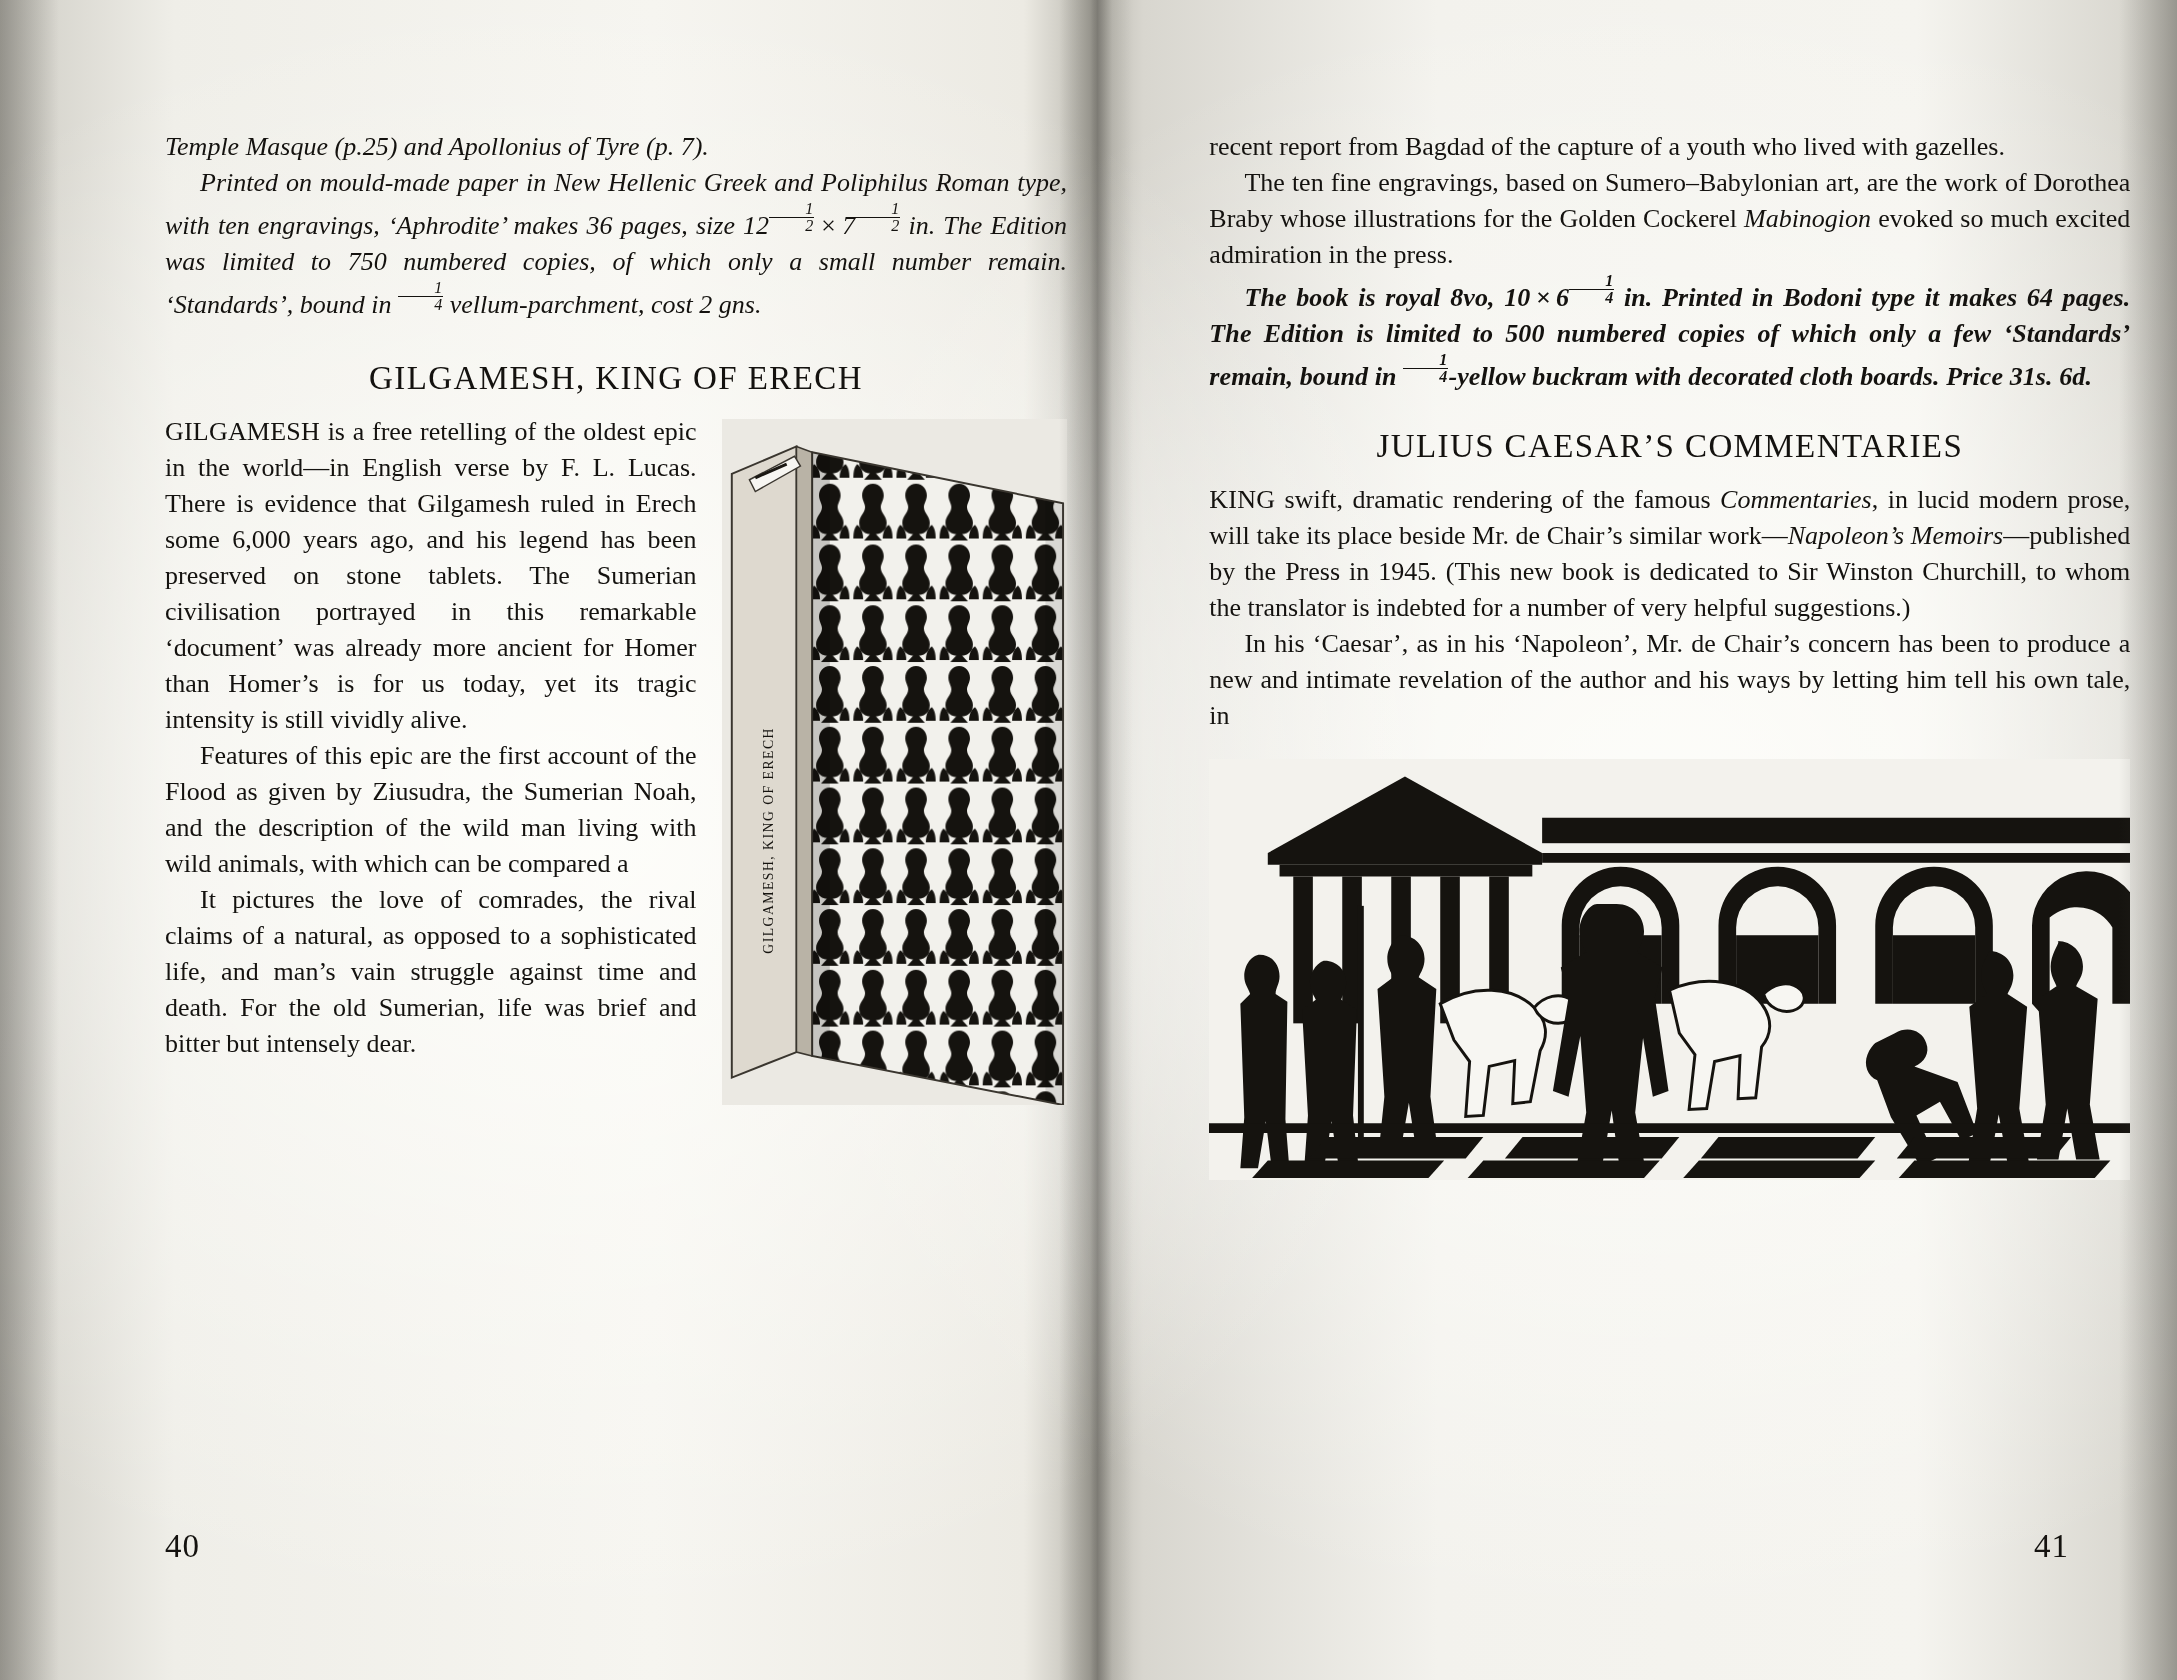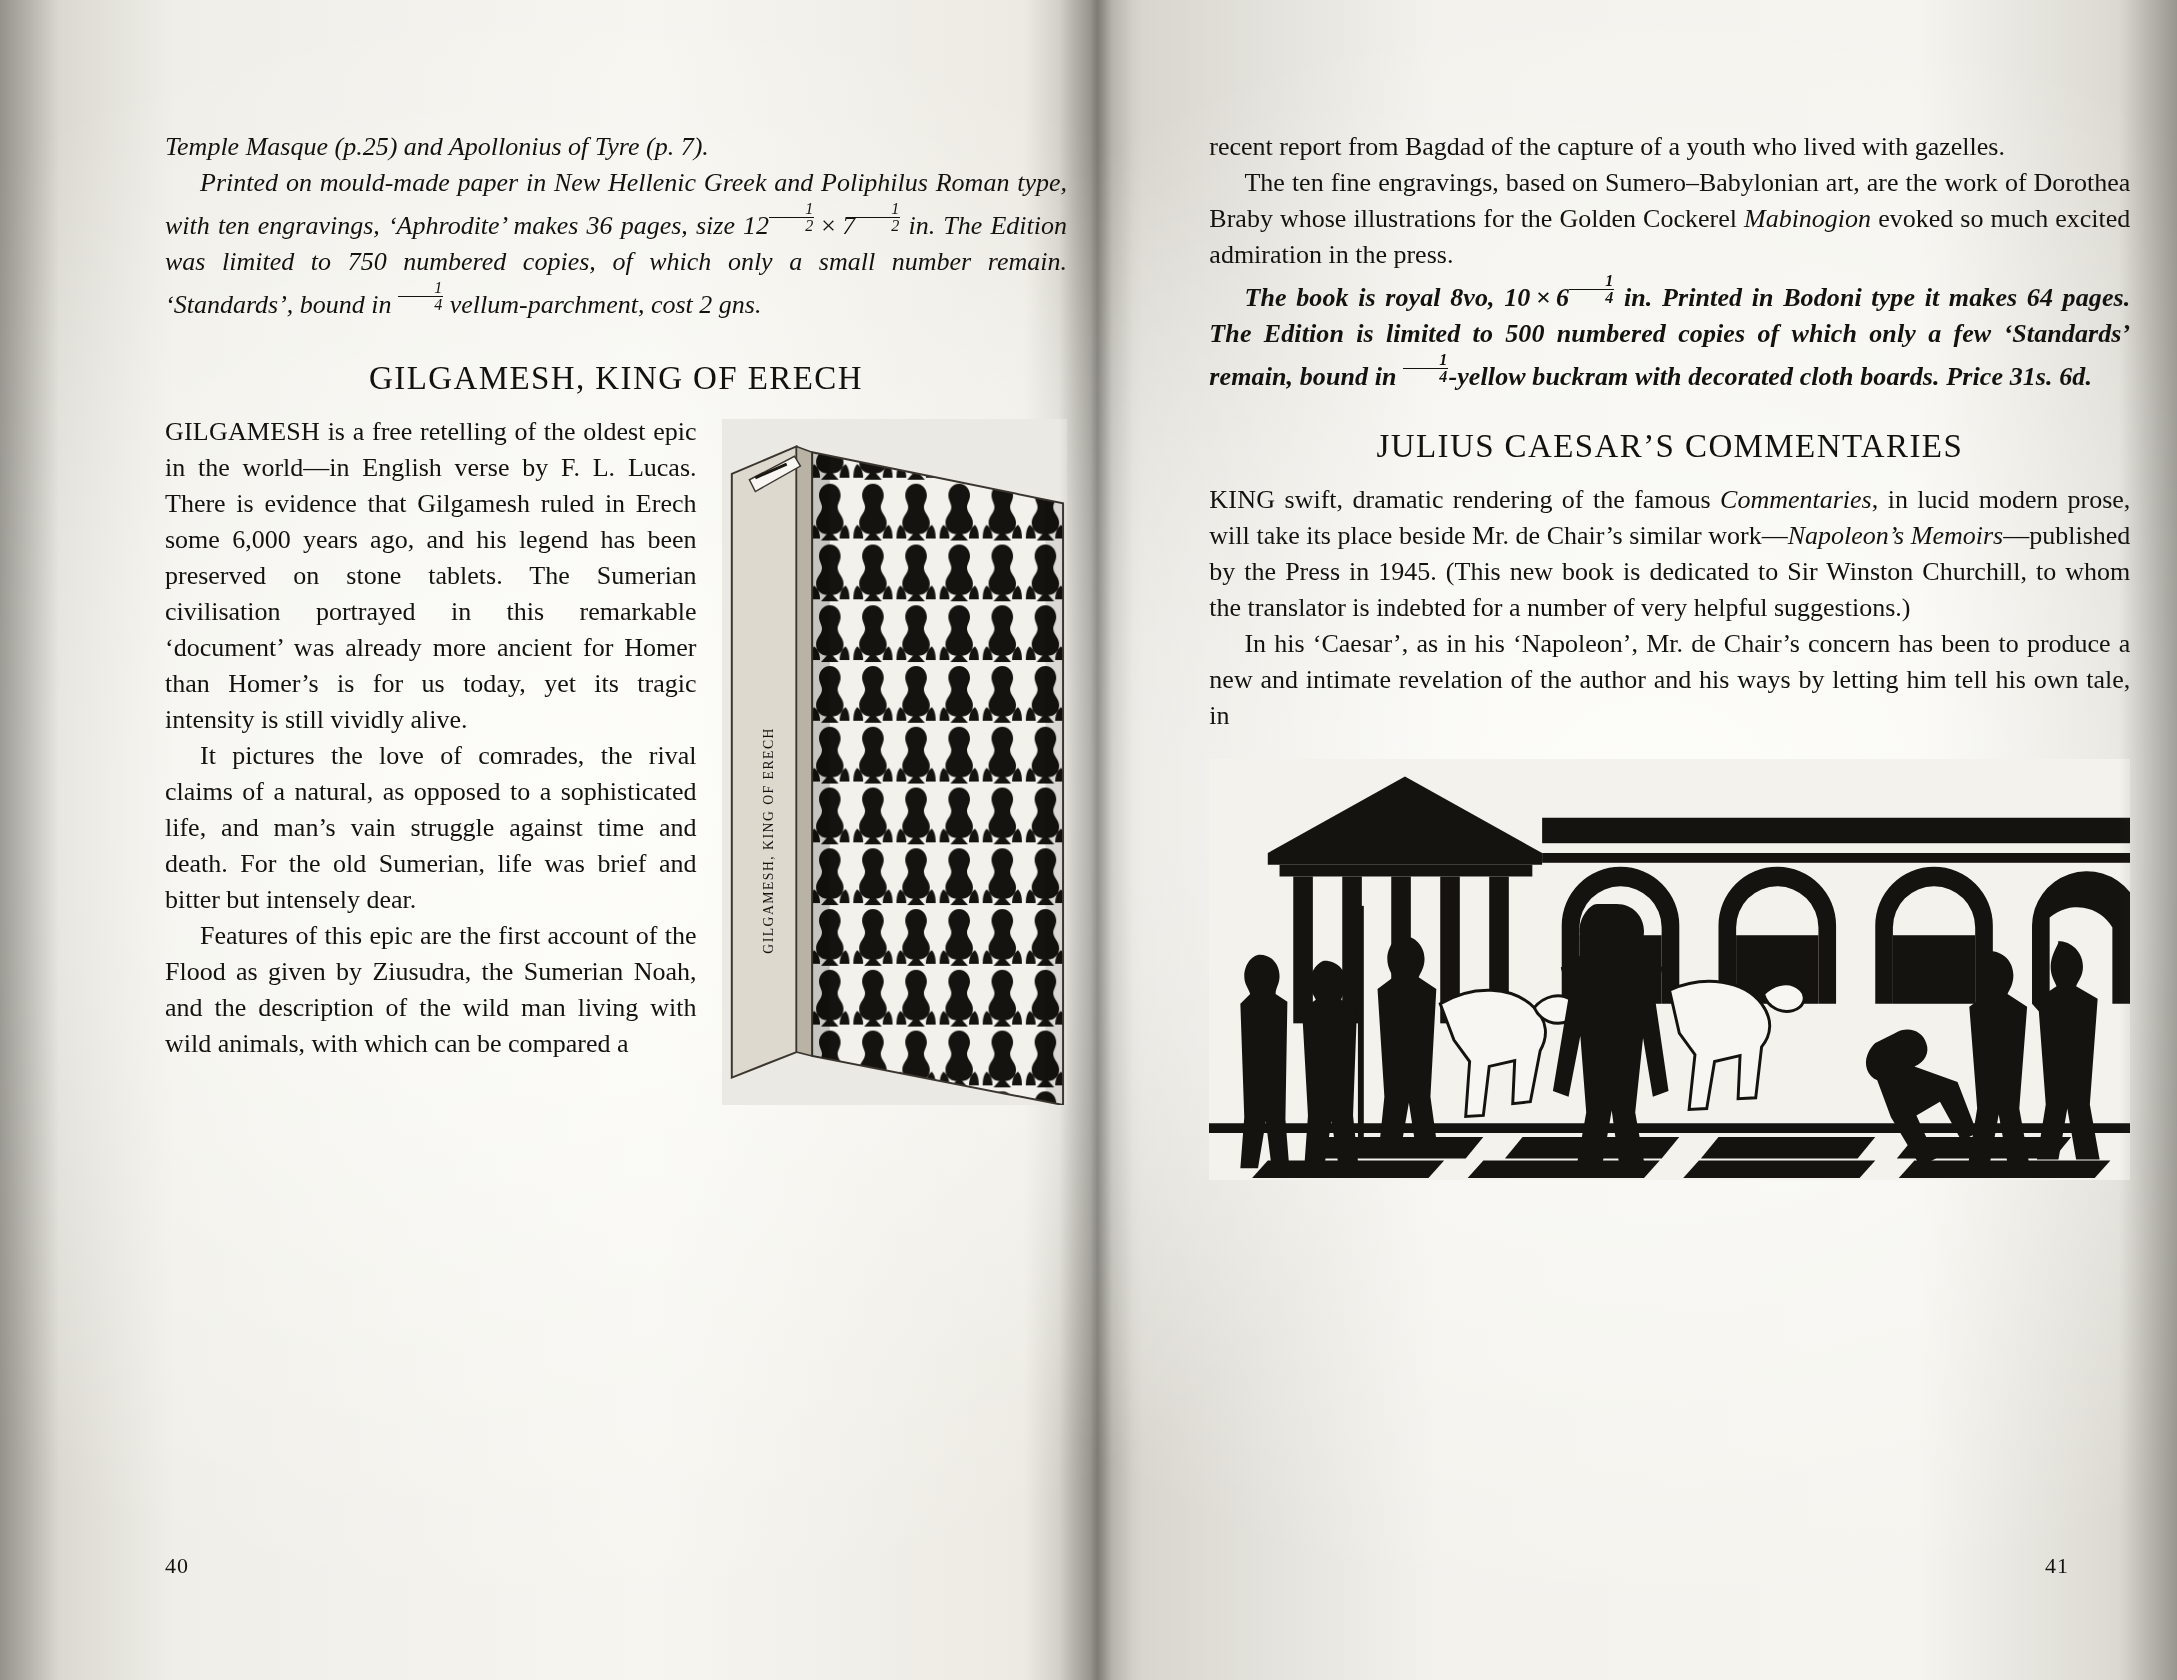--- a/index.html
+++ b/index.html
@@ -84,22 +84,22 @@
     shape-outside: margin-box;
   }
   .figure-right {
     margin: 25.5px 0 0 0;
     width: 921px;
     height: 421px;
   }
 
   .folio {
     position: absolute;
-    bottom: 102px;
-    font-size: 22px;
+    bottom: 116px;
+    font-size: 33px;
     letter-spacing: 1px;
     margin-top: 24px;
   }
   .folio-left  { left: 165px; }
   .folio-right { right: 116px; }
 
   .gutter-shadow {
     position: absolute;
     left: 48.6%;
     top: 0;
@@ -170,23 +170,23 @@
       </div>
 
       <p>
         <span class="sc-lead">GILGAMESH</span> is a free retelling of the oldest epic in the world—in English verse by
         F. L. Lucas. There is evidence that Gilgamesh ruled in Erech some 6,000 years ago, and his
         legend has been preserved on stone tablets. The Sumerian civilisation portrayed in this
         remarkable ‘document’ was already more ancient for Homer than Homer’s is for us today,
         yet its tragic intensity is still vividly alive.
       </p>
 
+      <p class="indent">Features of this epic are the first account of the Flood as given by Ziusudra, the Sumerian Noah, and the description of the wild man living with wild animals, with which can be compared a</p>
+
       <p class="indent">It pictures the love of comrades, the rival claims of a natural, as opposed to a sophisticated life, and man’s vain struggle against time and death. For the old Sumerian, life was brief and bitter but intensely dear.</p>
-
-      <p class="indent">Features of this epic are the first account of the Flood as given by Ziusudra, the Sumerian Noah, and the description of the wild man living with wild animals, with which can be compared a</p>
     </div>
 
     <div class="folio folio-left">40</div>
   </div>
 
   <div class="page page-right">
     <div class="col col-right">
 
       <p>recent report from Bagdad of the capture of a youth who lived with gazelles.</p>
 

